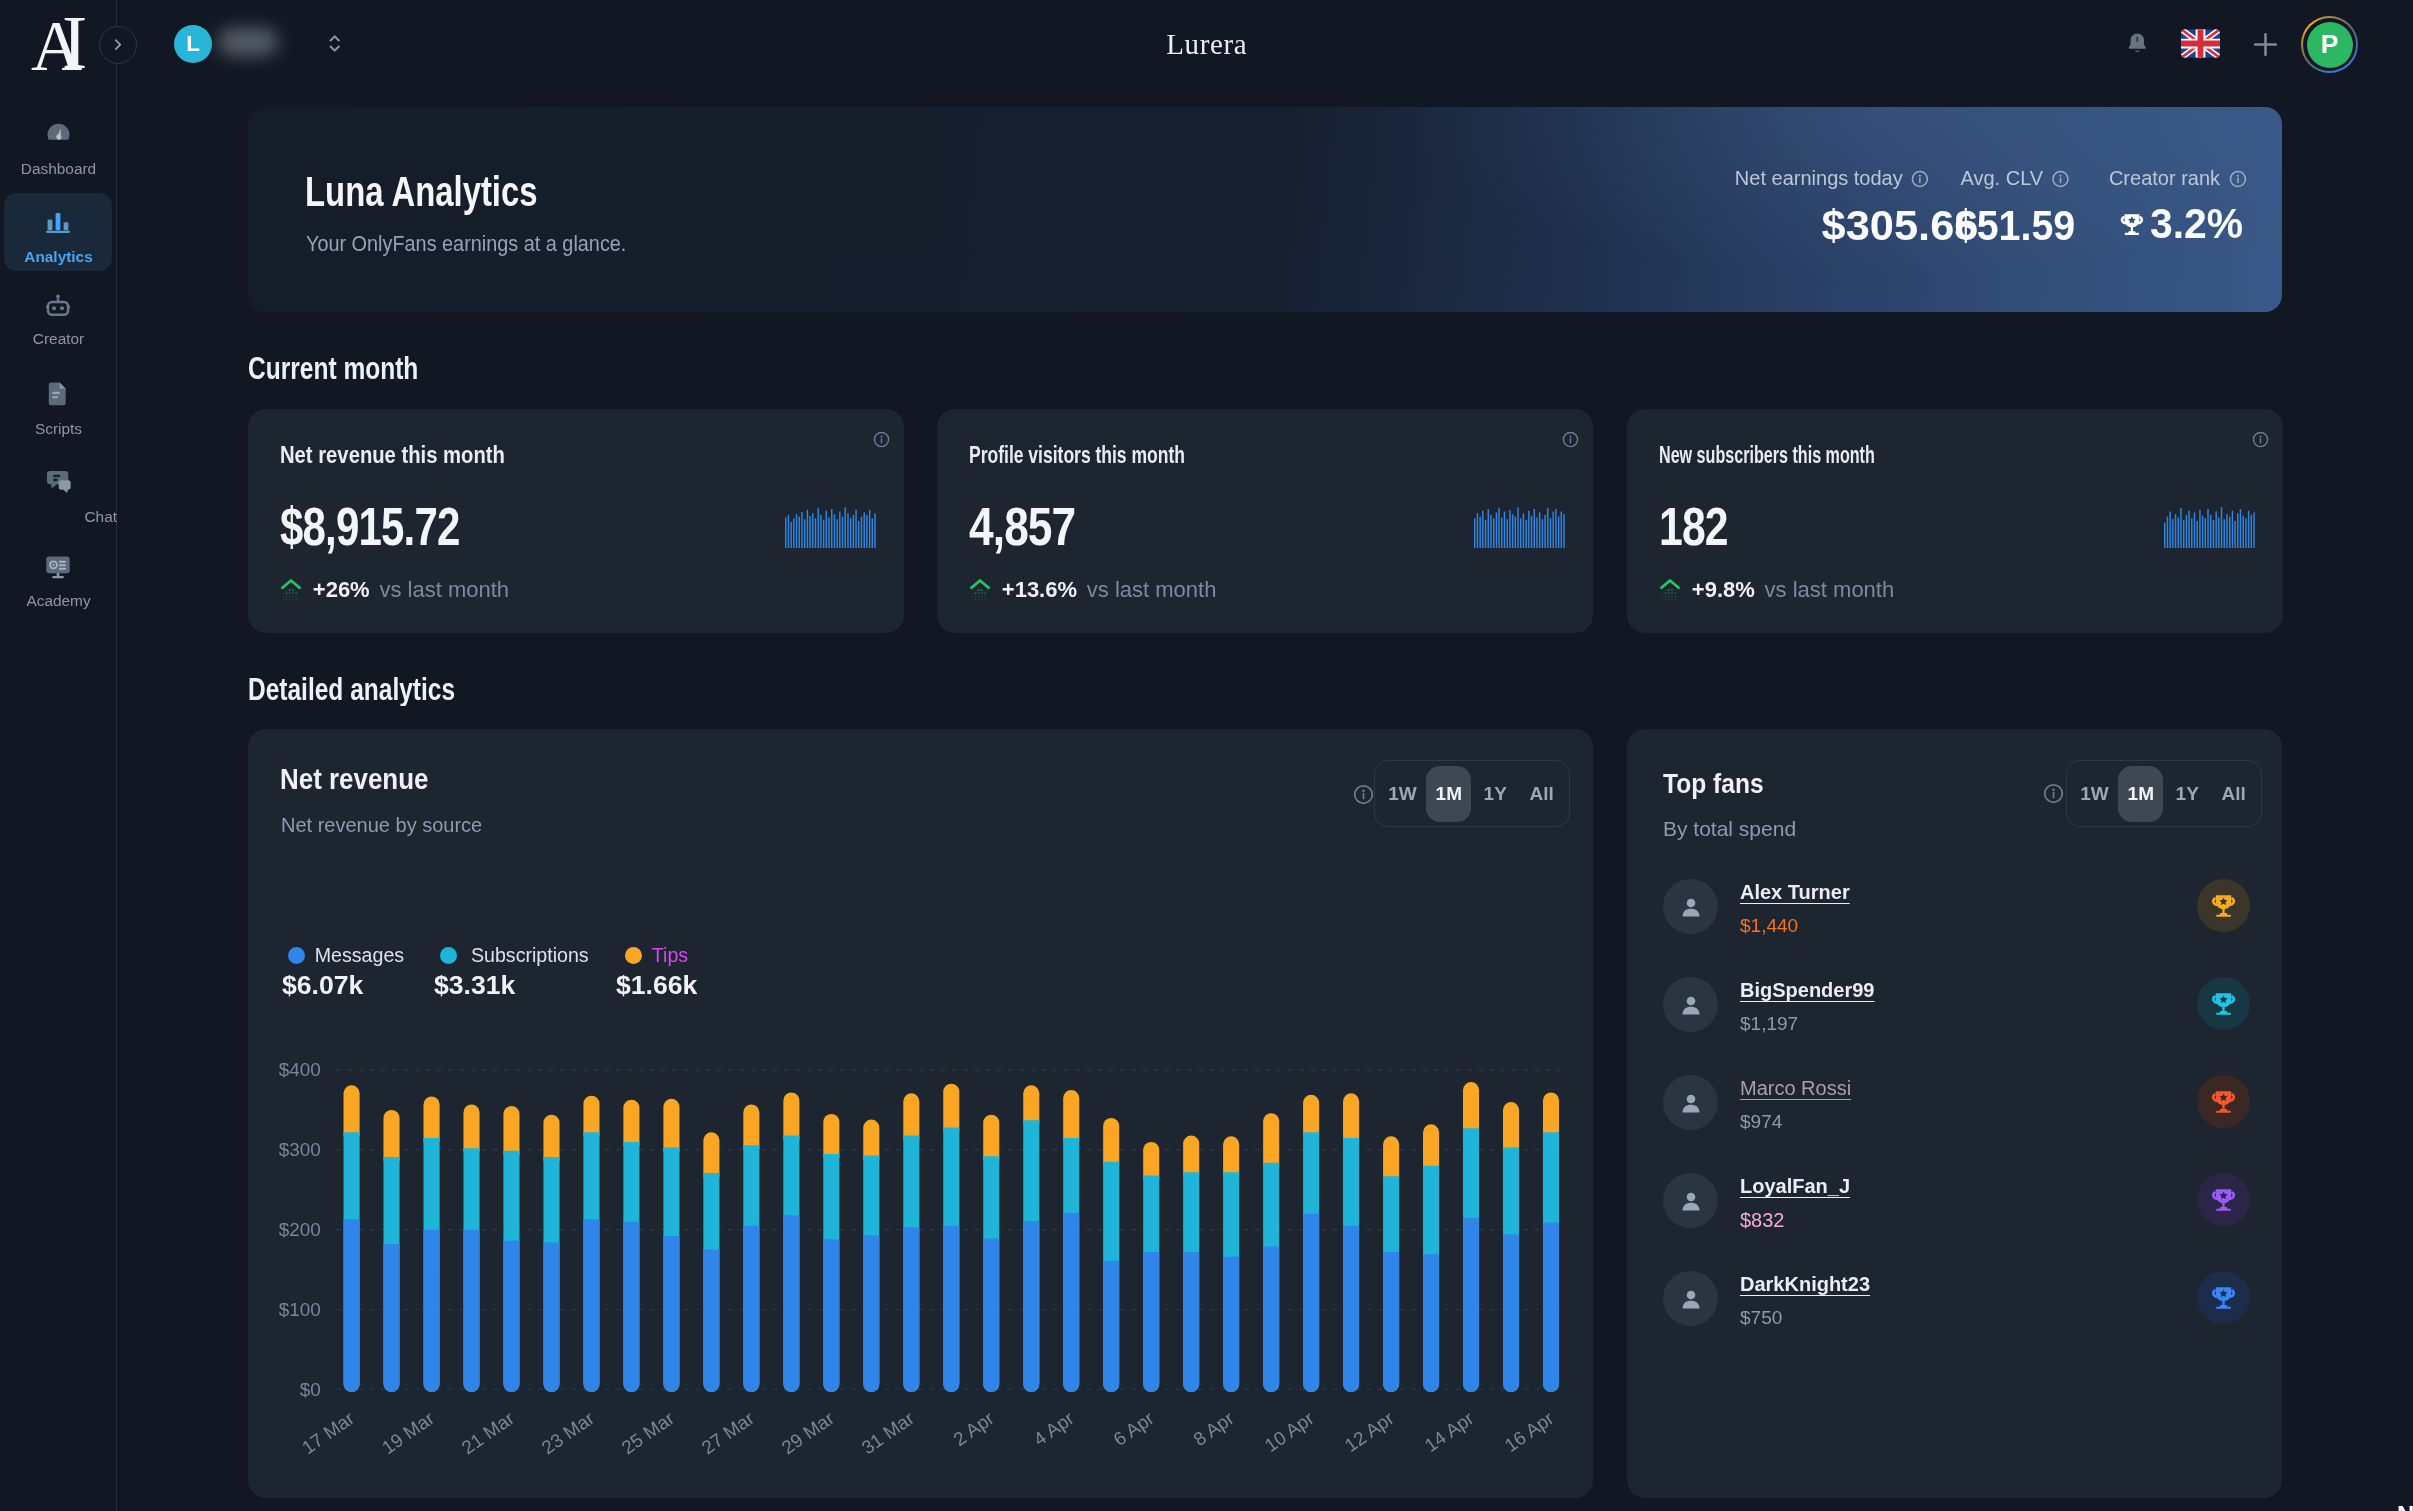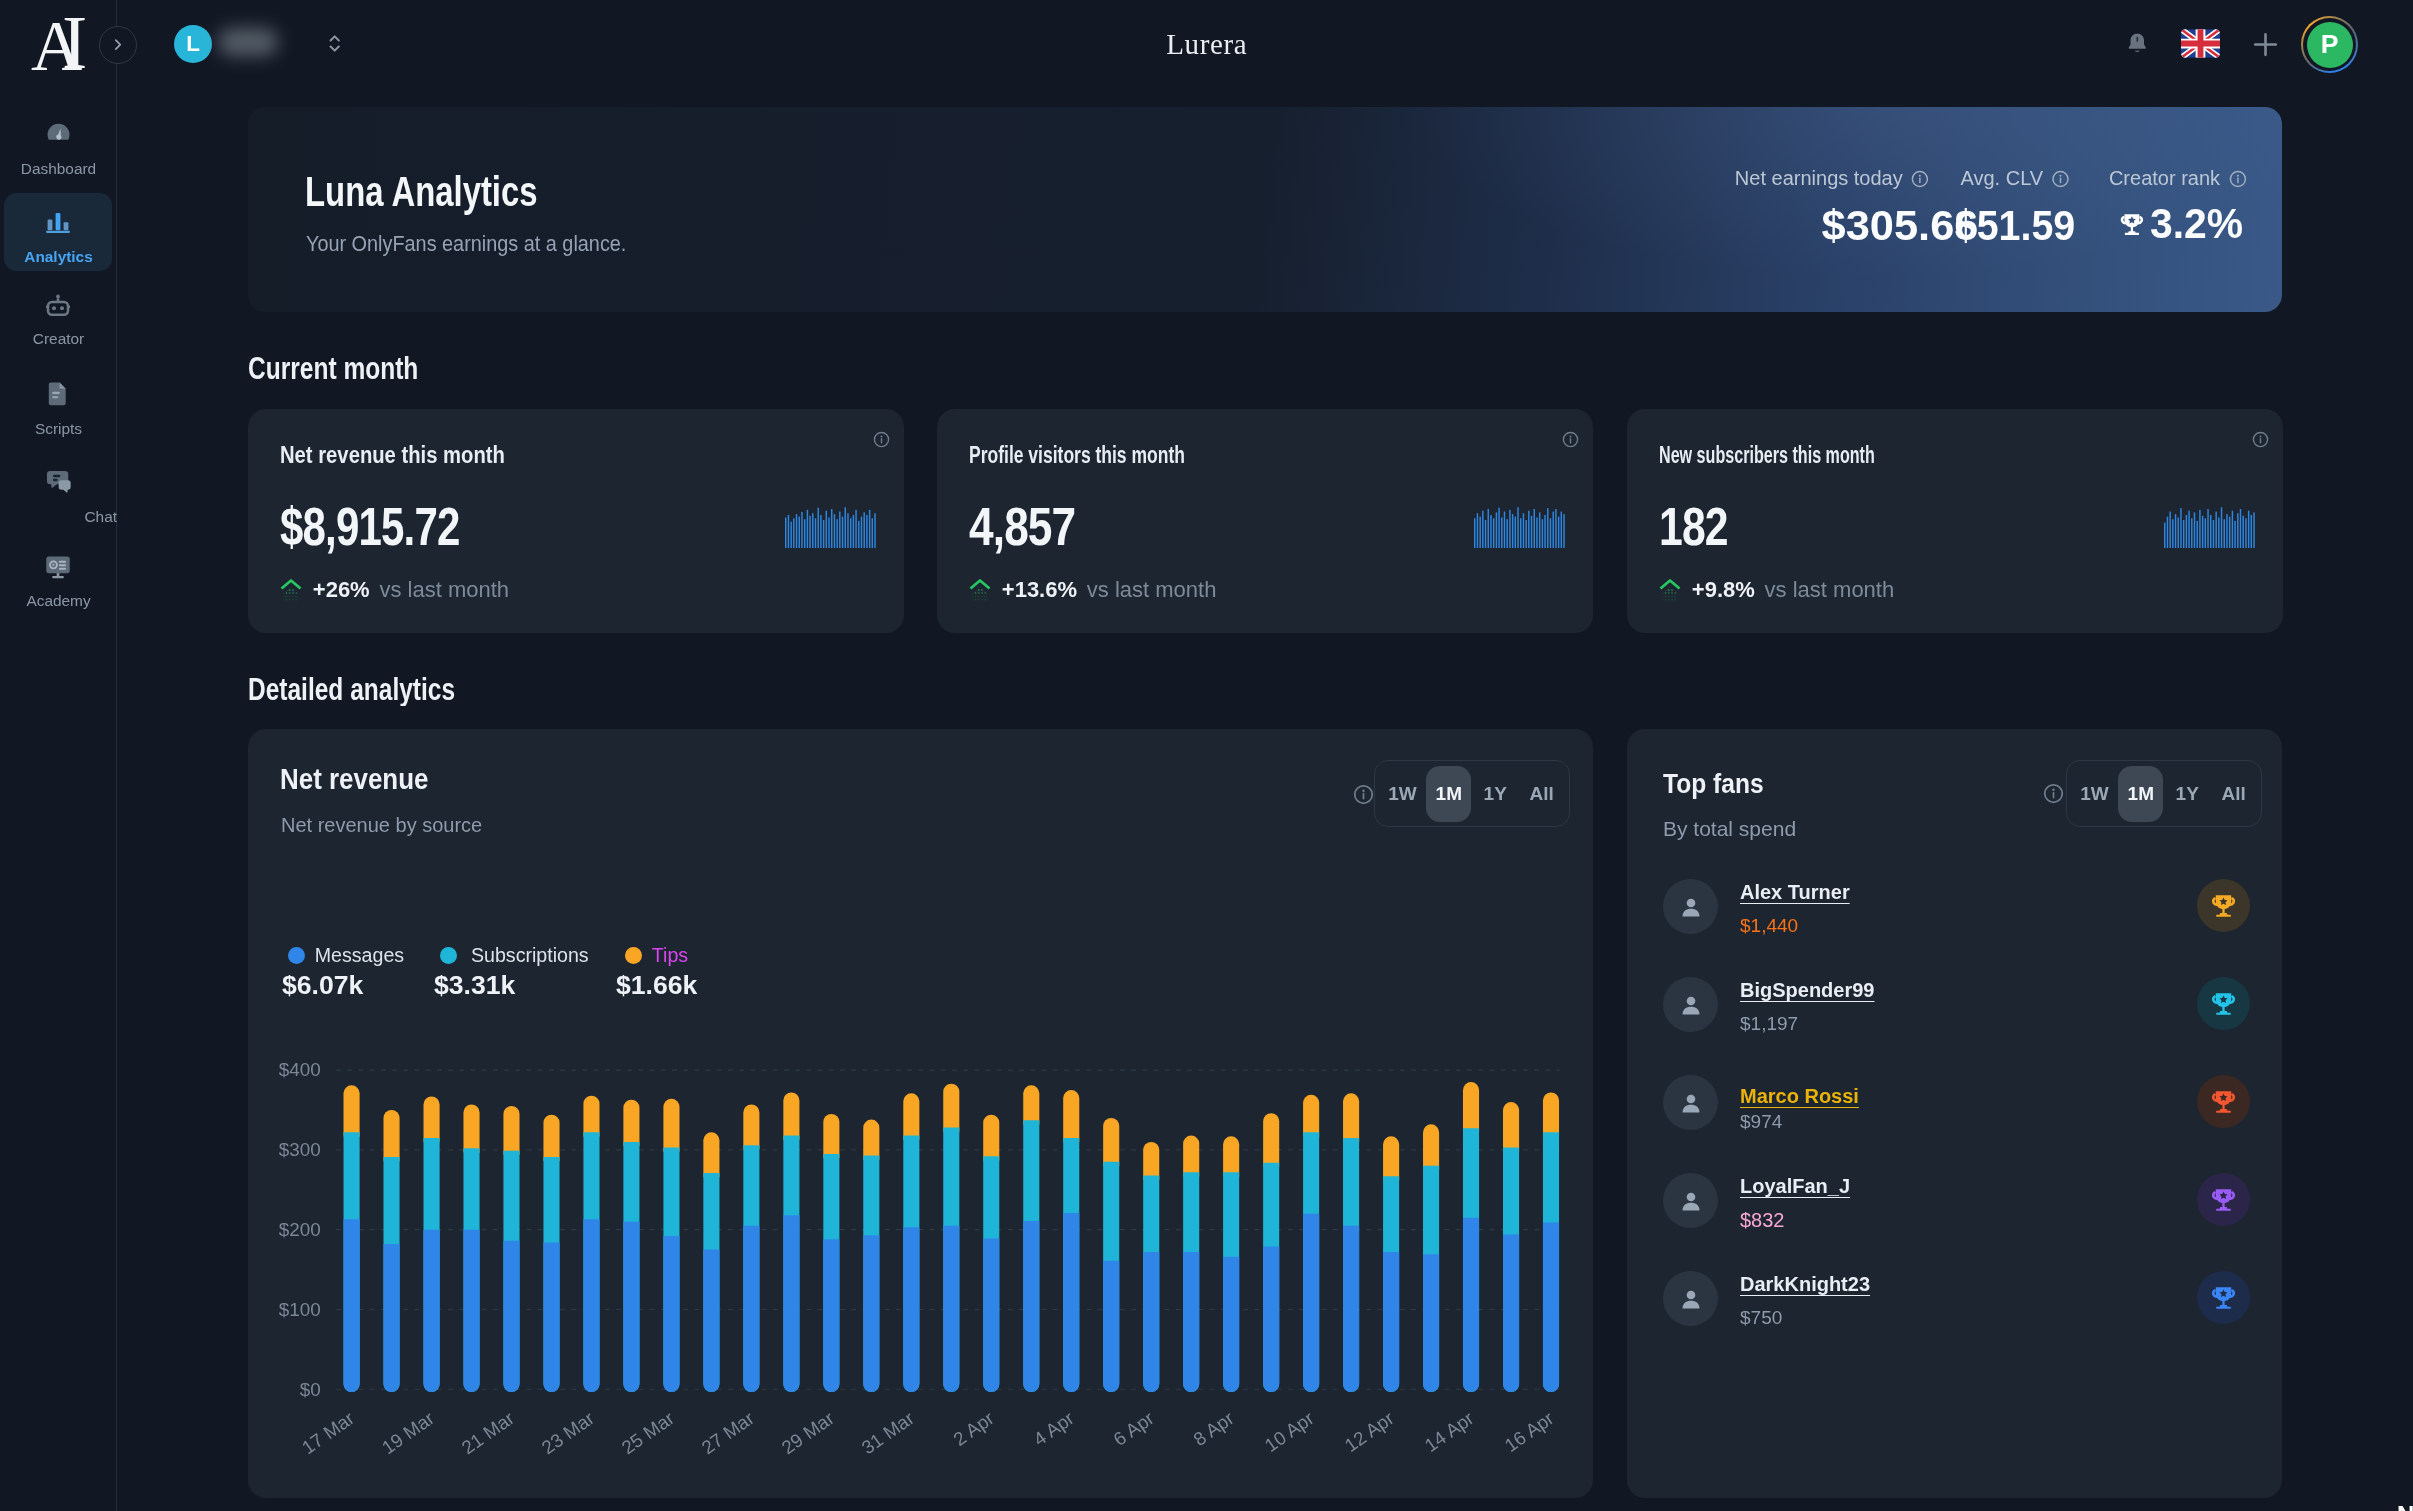--- a/index.html
+++ b/index.html
@@ -552,21 +552,21 @@
         <path fill="#173743" d="M12 5.3l1.05 2.1 2.3.34-1.67 1.62.4 2.3L12 10.57l-2.08 1.09.4-2.3-1.67-1.62 2.3-.34z"></path>
       </svg>
     </div>
         <div style="position:absolute;left:36px;top:346px;width:55px;height:55px;border-radius:50%;
                     background:#2b3542;display:flex;align-items:center;justify-content:center">
       <svg width="28" height="28" viewBox="0 0 24 24">
         <circle cx="12" cy="8.6" r="3.7" fill="#9aa7b6"></circle>
         <path fill="#9aa7b6" d="M4.8 19.6c0-4 3.2-6.2 7.2-6.2s7.2 2.2 7.2 6.2v.6H4.8v-.6z"></path>
       </svg>
     </div>
-        <div style="position:absolute;left:113px;top:356px;font-size:20px;font-weight:700;color:#eab308;
+        <div style="position:absolute;left:113px;top:348px;font-size:20px;font-weight:400;color:#a3a3a3;
                     text-decoration:underline;text-underline-offset:3.5px;text-decoration-thickness:1.4px">Marco Rossi</div>
         <div style="position:absolute;left:113px;top:382px;font-size:19px;color:#8e9bac">$974</div>
         <div style="position:absolute;left:570px;top:346px;width:53px;height:53px;border-radius:50%;
                     background:#3b2823;display:flex;align-items:center;justify-content:center">
       <svg width="29" height="29" viewBox="0 0 24 24">
         <path fill="#f2572f" d="M5.6 3.6 H18.4 V8.2 C18.4 12.2 15.7 15 12 15 C8.3 15 5.6 12.2 5.6 8.2 Z"></path>
         <path fill="none" stroke="#f2572f" stroke-width="2.2" stroke-linecap="round" d="M4.6 6.3 C3.4 7 3.2 8.6 3.9 9.8 C4.4 10.7 5.3 11.2 6.3 11.3"></path>
         <path fill="none" stroke="#f2572f" stroke-width="2.2" stroke-linecap="round" d="M19.4 6.3 C20.6 7 20.8 8.6 20.1 9.8 C19.6 10.7 18.7 11.2 17.7 11.3"></path>
         <path fill="#f2572f" d="M11.05 14.5h1.9v4.4h-1.9z"></path>
         <path fill="#f2572f" d="M9.3 18.2 H14.7 L15.2 19.6 H18 V21.4 H6 V19.6 H8.8 Z"></path>

